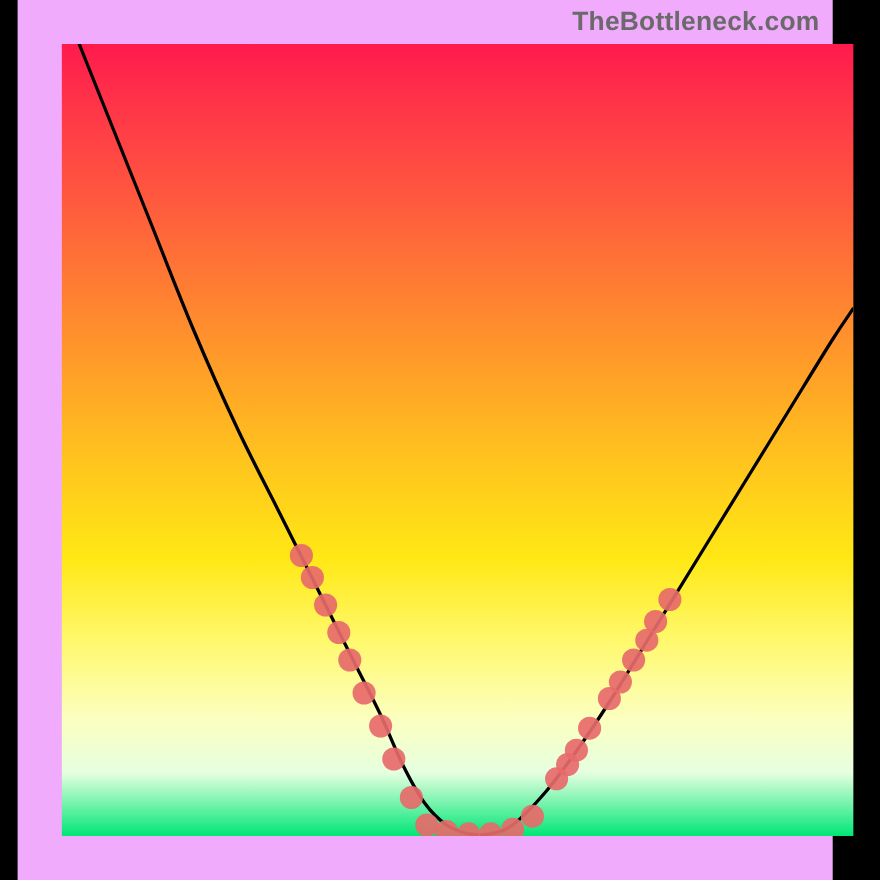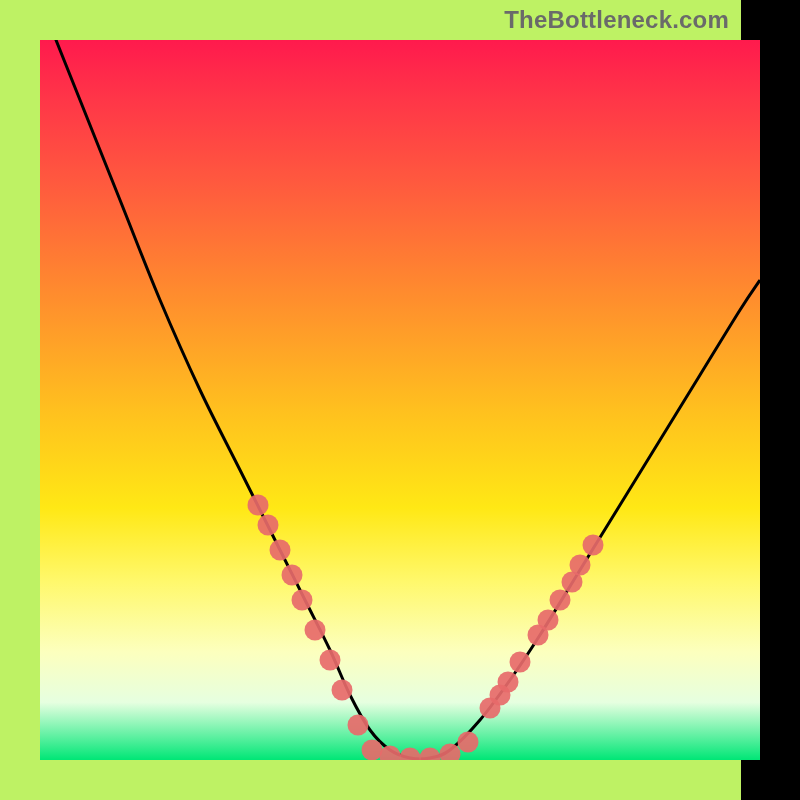--- a/index.html
+++ b/index.html
@@ -5,25 +5,25 @@
   html, body {
     margin: 0;
     padding: 0;
     width: 800px;
     height: 800px;
     background: #000;
     overflow: hidden;
   }
   .frame {
     position: absolute;
-    left: 0;
+    left: 16px;
     top: 0;
     width: 741px;
     height: 800px;
-    background: #bef264;
+    background: #f0abfc;
   }
   .plot-area {
     position: absolute;
     left: 40px;
     top: 40px;
     width: 720px;
     height: 720px;
     overflow: hidden;
   }
   .gradient {

